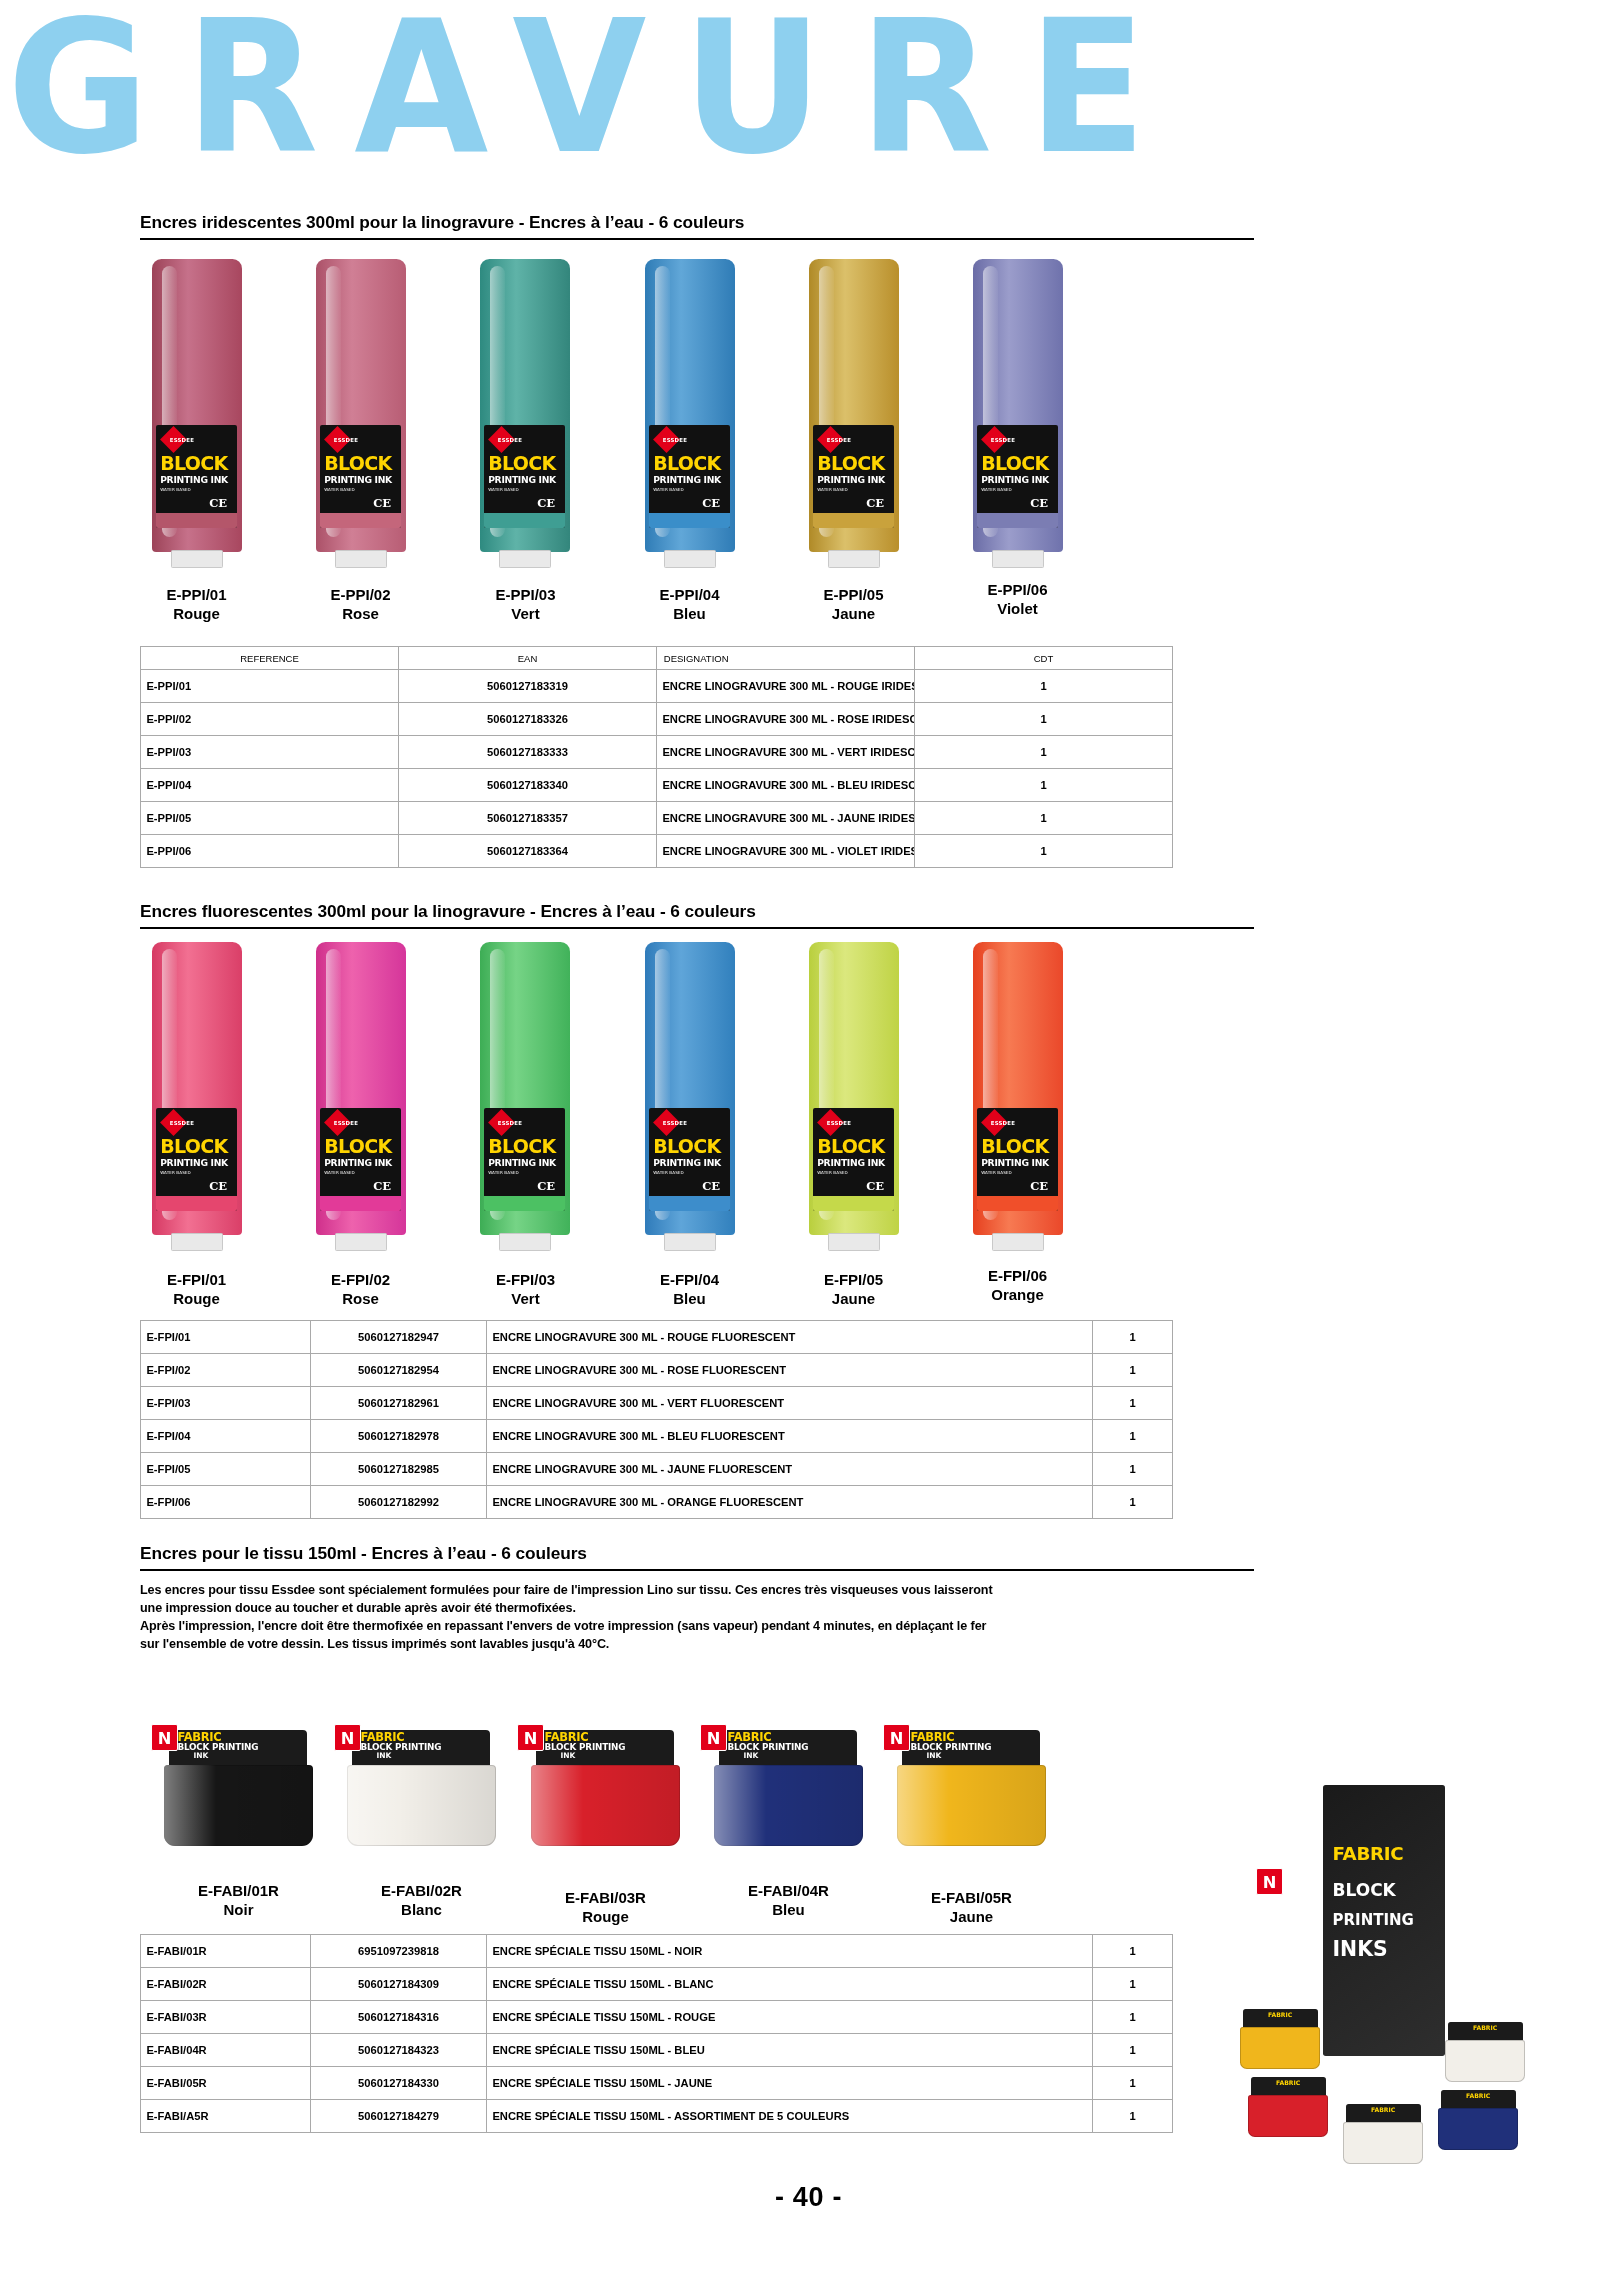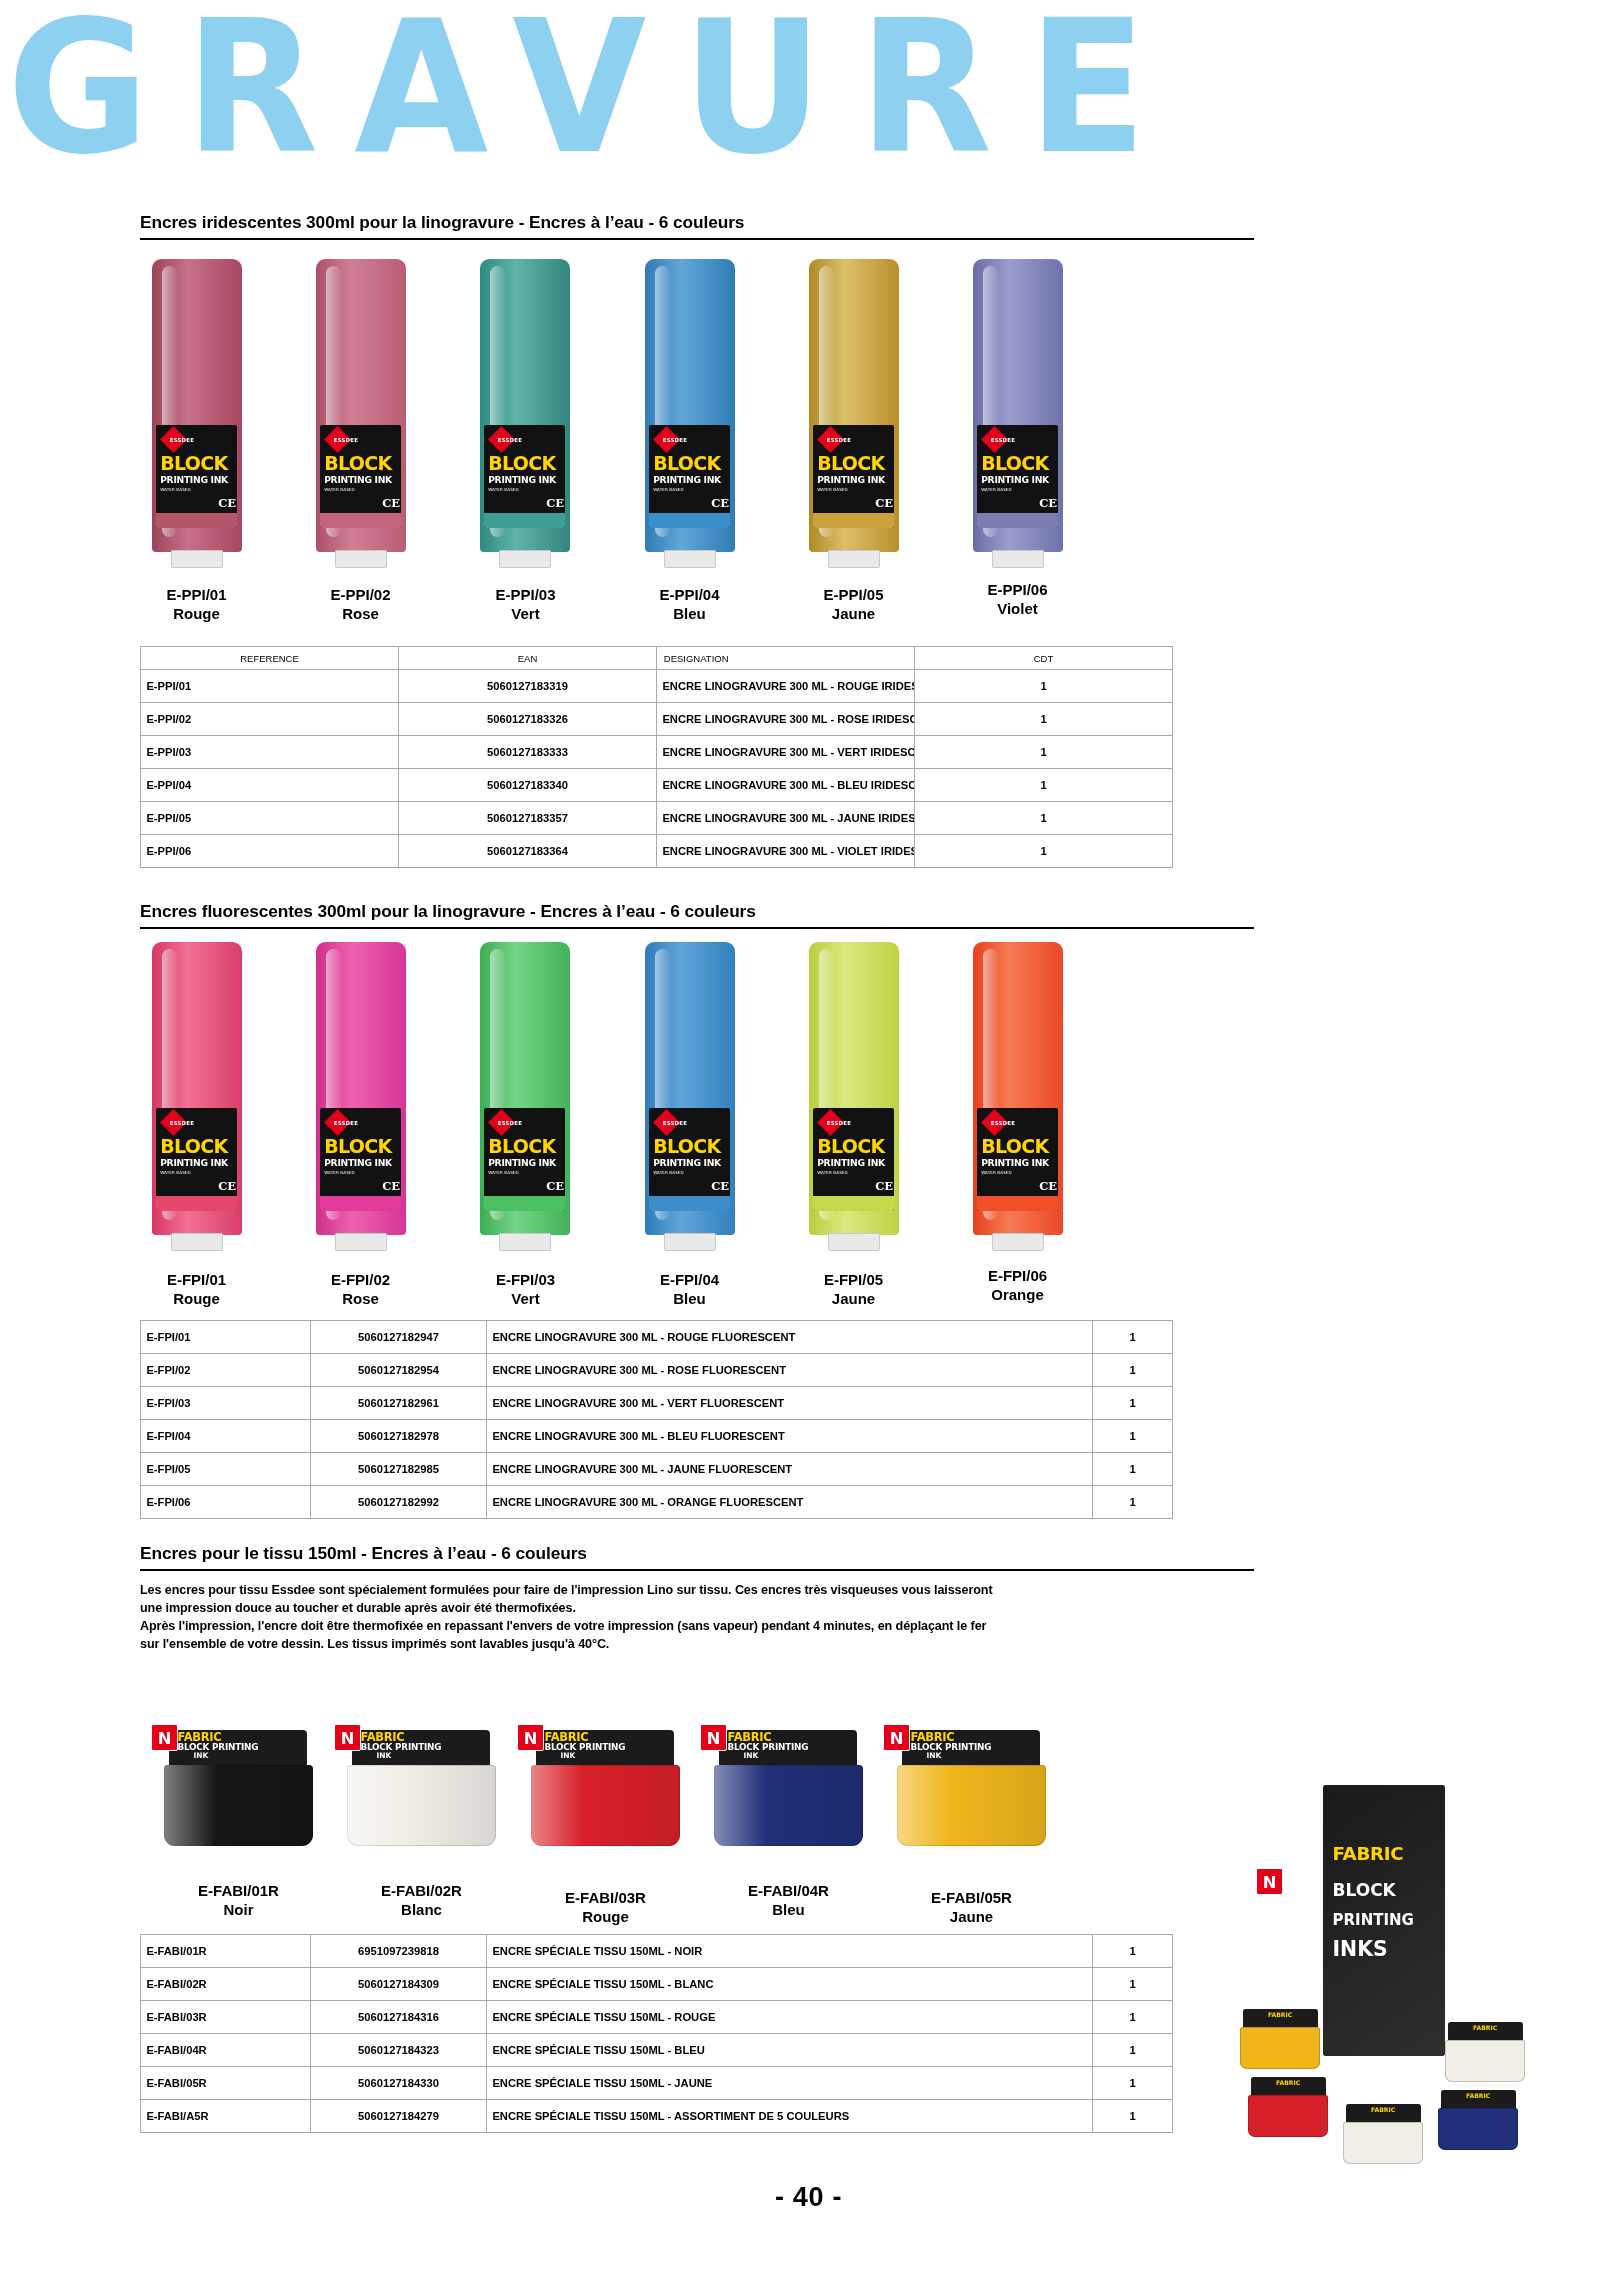--- a/index.html
+++ b/index.html
@@ -140,21 +140,21 @@
   }
   .label .waterbased {
     position: absolute;
     left: 4.1px; top: 62px;
     font-size: 4.1px;
     color: #fff;
     letter-spacing: 0.1px;
   }
   .label .ce {
     position: absolute;
-    right: 1px; bottom: 17.6px;
+    right: 10px; bottom: 17.6px;
     font-size: 11.5px;
     font-weight: bold;
     color: #fff;
     font-family: "DejaVu Serif", serif;
   }
   .label .bottombar {
     position: absolute;
     left: 0; bottom: 0;
     width: 100%; height: 15px;
   }

